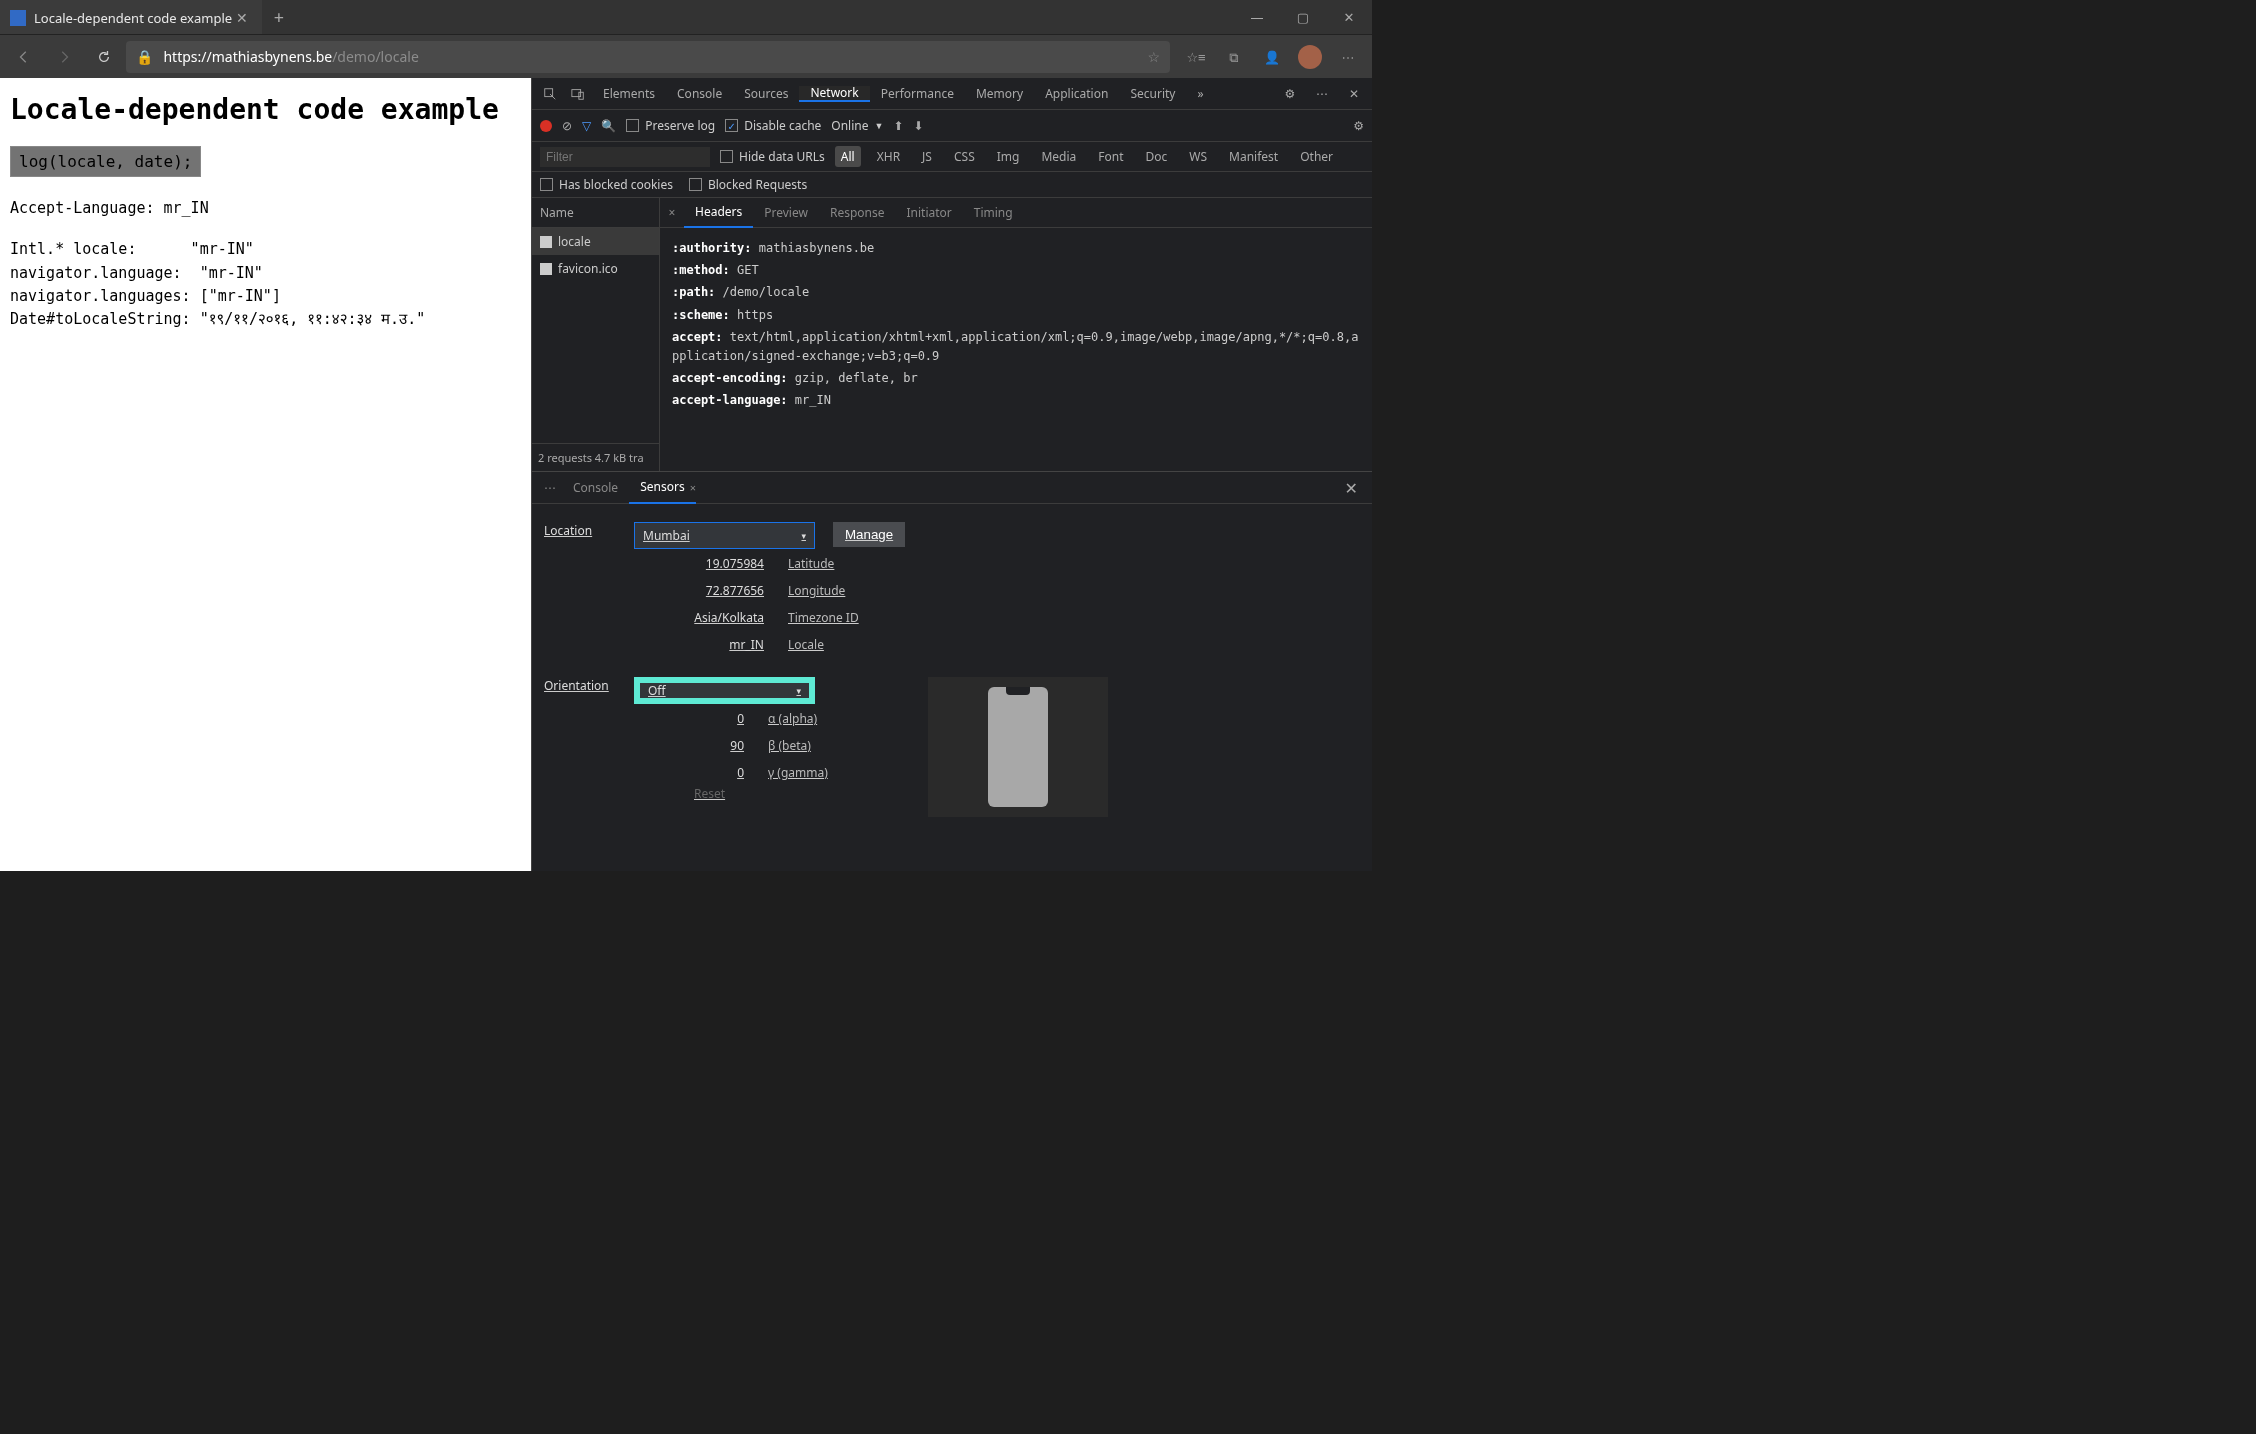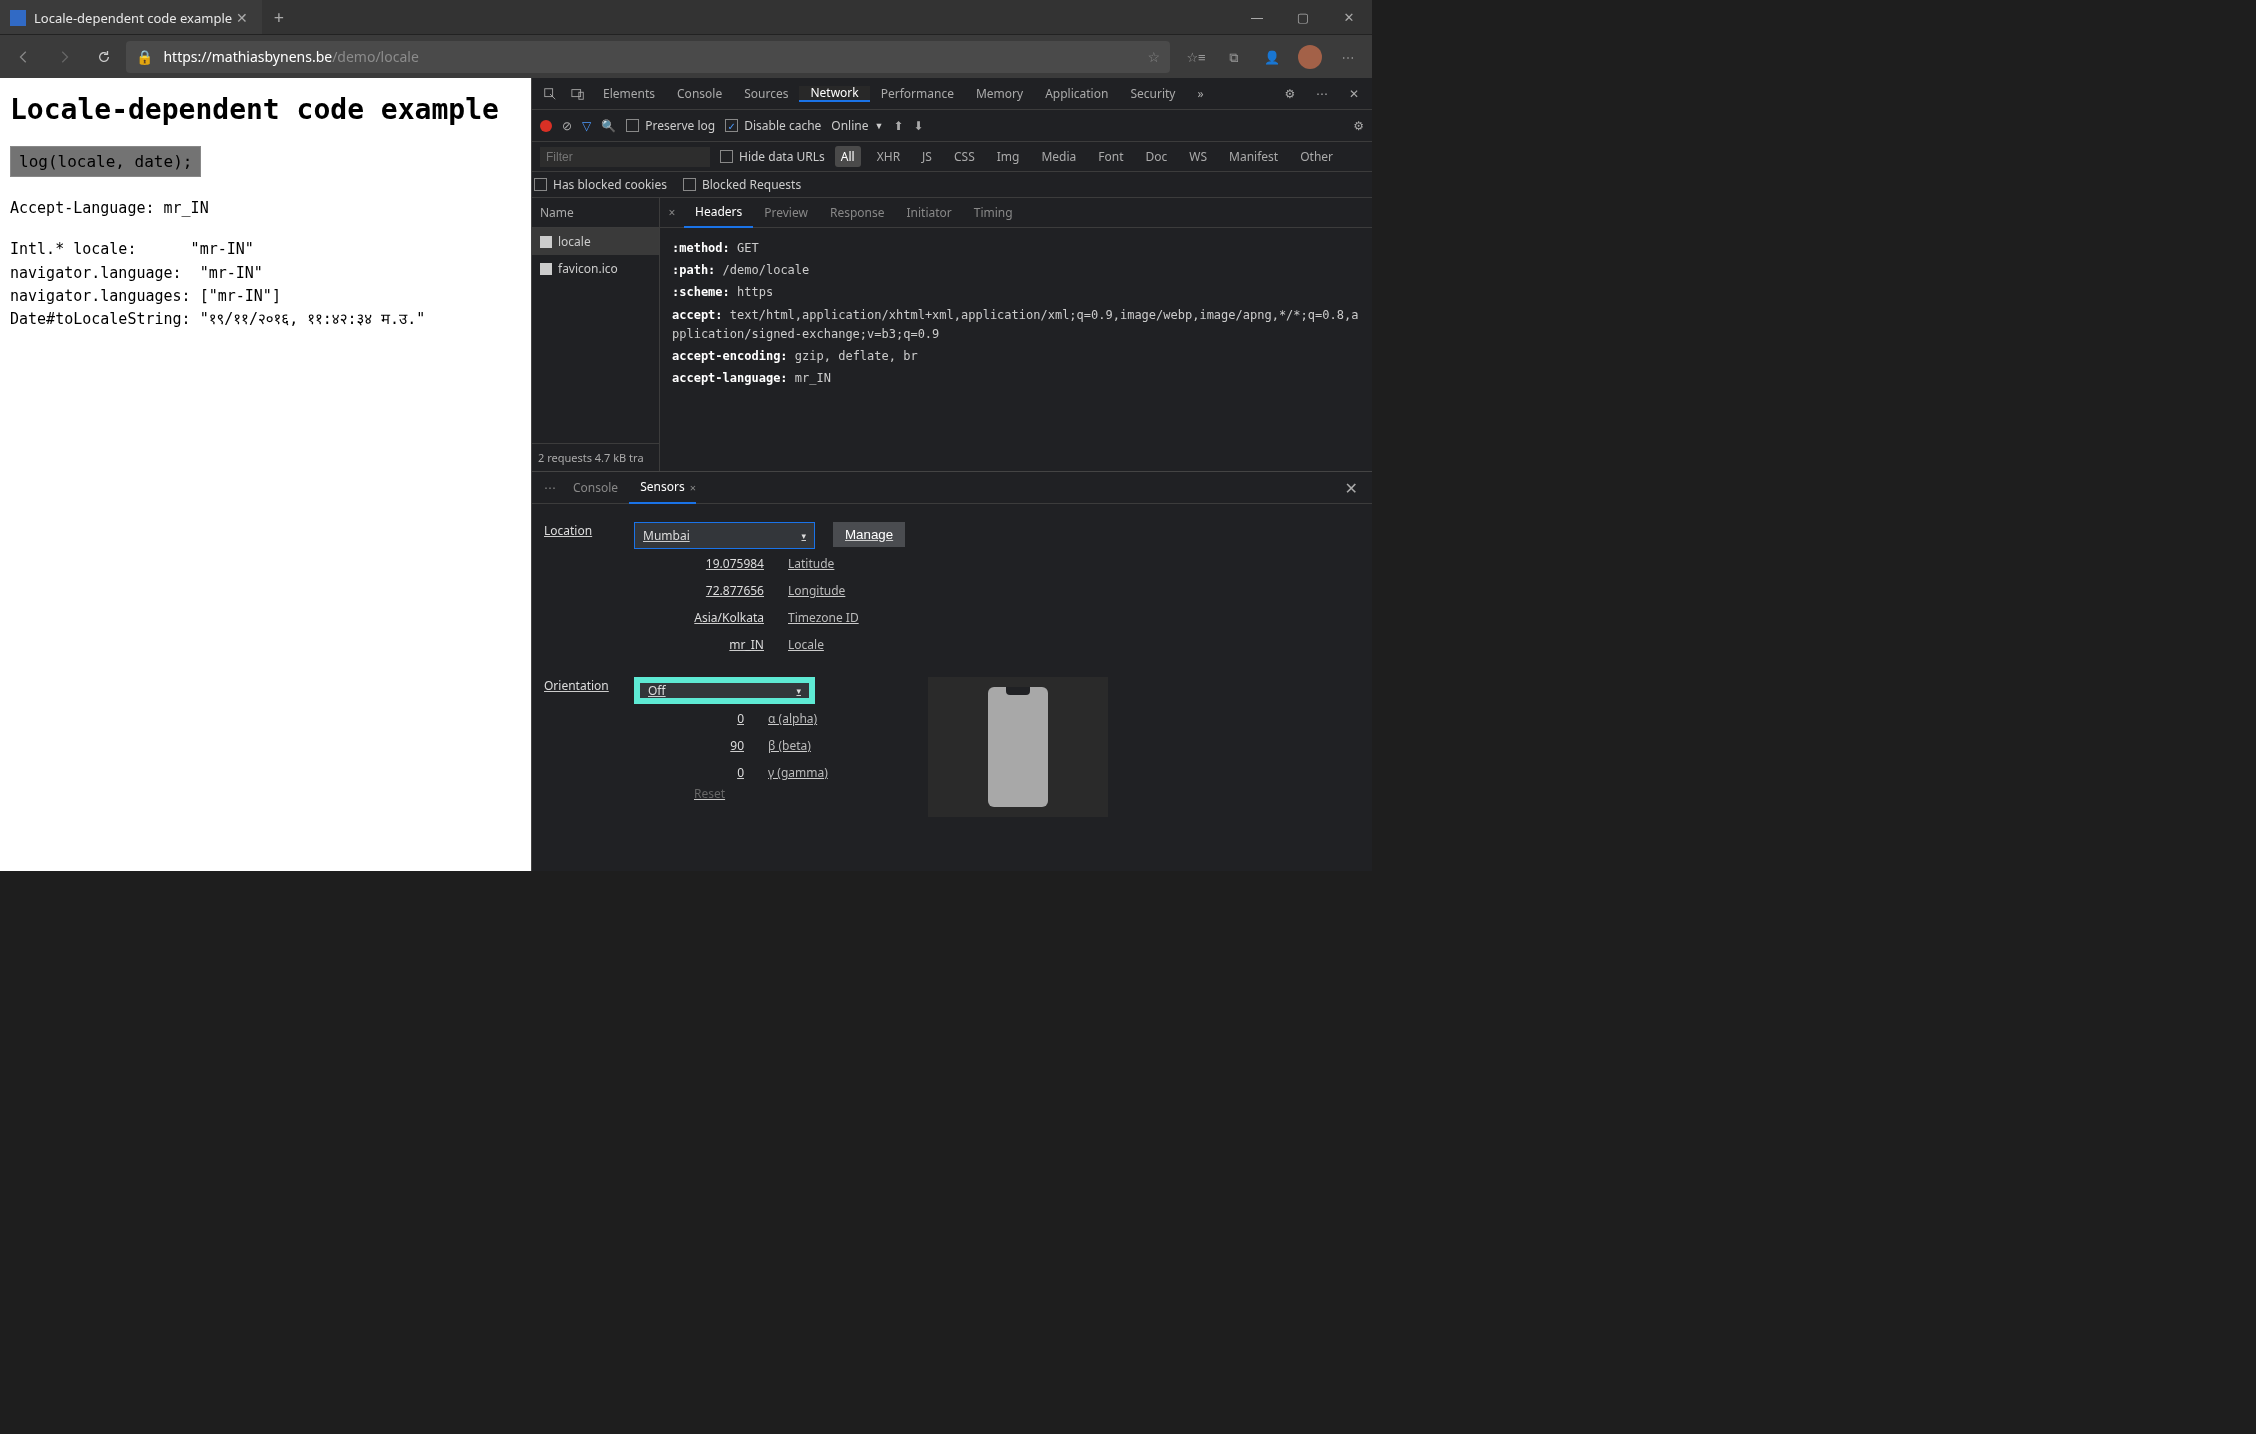--- a/index.html
+++ b/index.html
@@ -98,21 +98,21 @@
 .tb-ico { color:#aaa; }
 .tb-ico.blue { color:#4d9bff;}
 .chk { display:flex; align-items:center; gap:6px; color:#ccc;}
 .chk .box { width:13px; height:13px; border:1px solid #888; display:inline-flex; justify-content:center; align-items:center; font-size:10px;}
 .chk .box.checked::after { content:"✓"; color:#4d9bff;}
 .sel { color:#ccc; display:flex; align-items:center; gap:6px;}
 .dt-filterbar { padding:4px 8px; display:flex; flex-wrap:wrap; align-items:center; gap:10px; border-bottom:1px solid #3c3c3c;}
 .filter-input { background:#2d2d2d; border:none; color:#888; padding:3px 6px; width:170px; font-size:12px;}
 .pill { padding:2px 6px; color:#aaa; border-radius:3px;}
 .pill.active { background:#4a4a4a; color:#fff;}
-.dt-filterbar2 { padding:4px 2px; display:flex; gap:16px; border-bottom:1px solid #3c3c3c;}
+.dt-filterbar2 { padding:4px 8px; display:flex; gap:16px; border-bottom:1px solid #3c3c3c;}
 .network-body { flex:1; display:flex; overflow:hidden; min-height:0;}
 .req-list { width:128px; border-right:1px solid #3c3c3c; display:flex; flex-direction:column;}
 .req-list .hdr { padding:6px 8px; border-bottom:1px solid #3c3c3c; color:#aaa;}
 .req-list .row { padding:5px 8px; display:flex; align-items:center; gap:6px;}
 .req-list .row.sel { background:#3a3a3a;}
 .req-list .sq { width:12px; height:12px; background:#ccc;}
 .req-list .status { margin-top:auto; padding:6px 6px; border-top:1px solid #3c3c3c; font-size:11px; color:#aaa; white-space:nowrap; overflow:hidden;}
 .detail { flex:1; display:flex; flex-direction:column; overflow:hidden;}
 .detail-tabs { height:30px; display:flex; align-items:center; border-bottom:1px solid #3c3c3c;}
 .detail-tabs .x { width:24px; text-align:center; color:#888;}
@@ -309,20 +309,21 @@
       <div class="detail">
         <div class="detail-tabs">
           <div class="x">×</div>
           <div class="t active">Headers</div>
           <div class="t">Preview</div>
           <div class="t">Response</div>
           <div class="t">Initiator</div>
           <div class="t">Timing</div>
         </div>
         <div class="headers-list">
+          <div class="kv"><b>:authority:</b> <span>mathiasbynens.be</span></div>
           <div class="kv"><b>:method:</b> <span>GET</span></div>
           <div class="kv"><b>:path:</b> <span>/demo/locale</span></div>
           <div class="kv"><b>:scheme:</b> <span>https</span></div>
           <div class="kv wrap"><b>accept:</b> <span>text/html,application/xhtml+xml,application/xml;q=0.9,image/webp,image/apng,*/*;q=0.8,application/signed-exchange;v=b3;q=0.9</span></div>
           <div class="kv"><b>accept-encoding:</b> <span>gzip, deflate, br</span></div>
           <div class="kv"><b>accept-language:</b> <span>mr_IN</span></div>
         </div>
       </div>
     </div>
 

